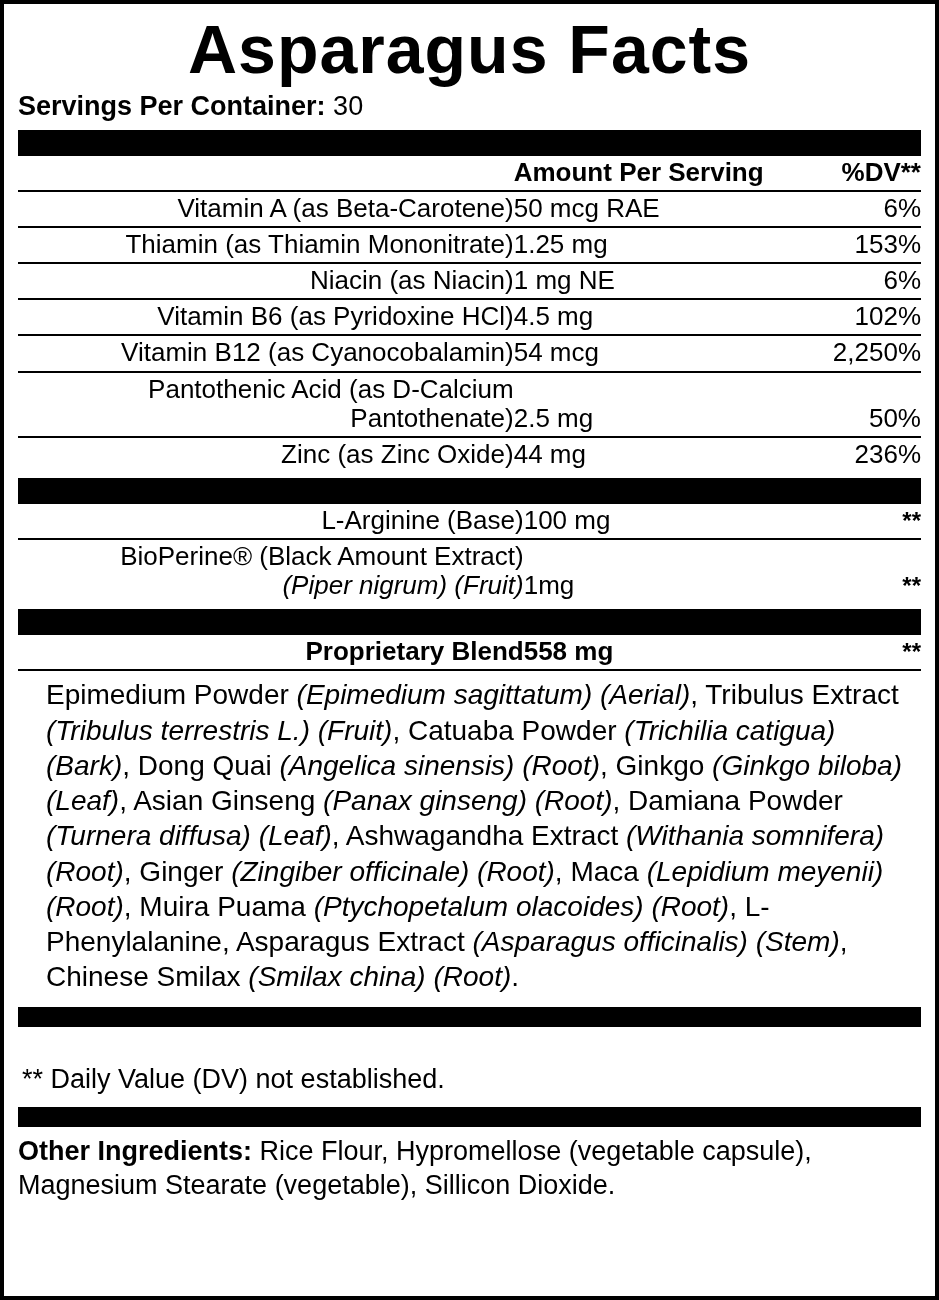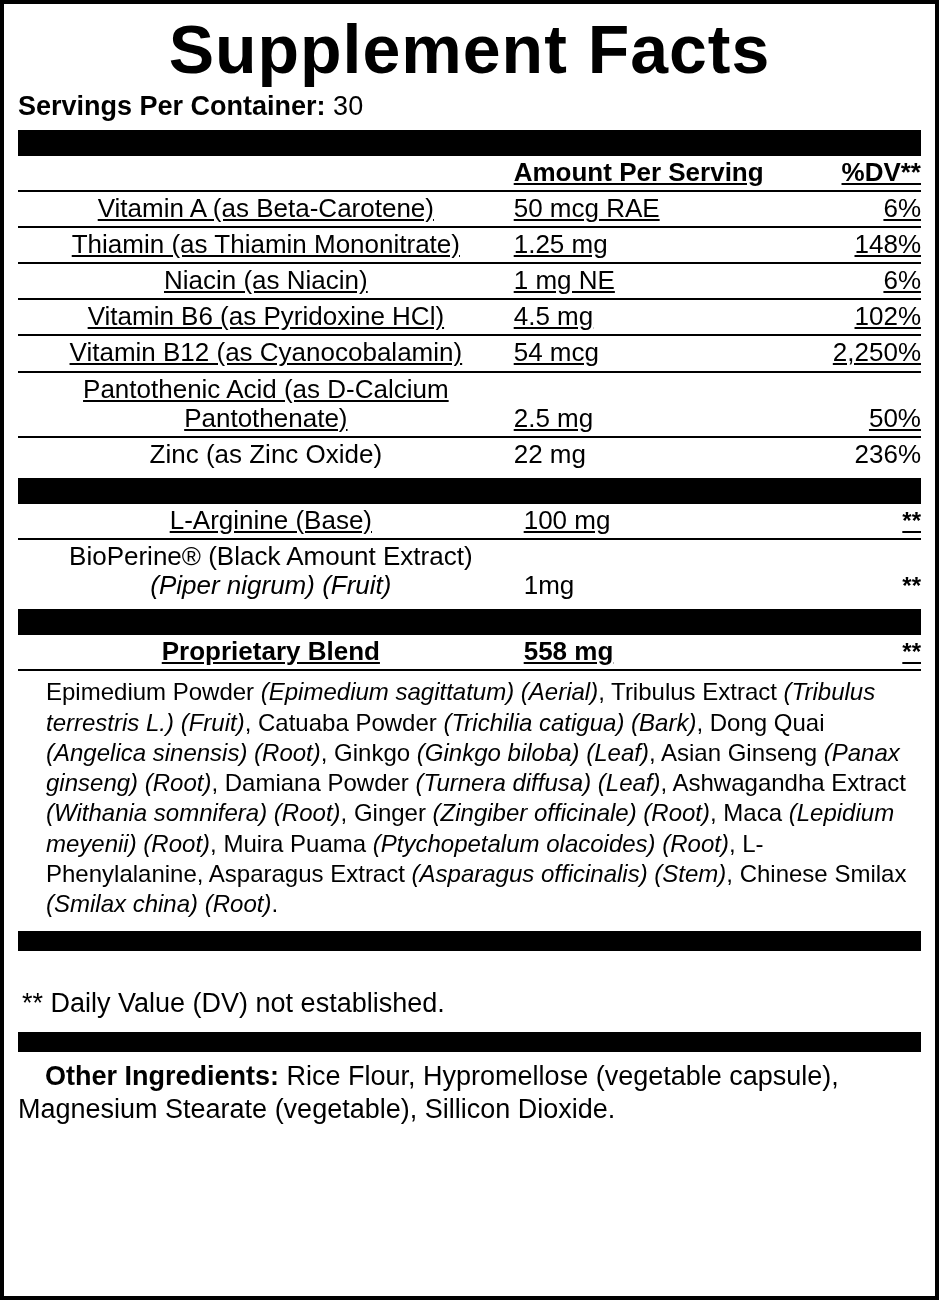--- a/index.html
+++ b/index.html
@@ -53,69 +53,68 @@
     border-collapse: collapse;
     font-size: 26px;
   }
   table.facts td {
     padding: 2px 0 3px 0;
     vertical-align: bottom;
     line-height: 1.12;
   }
   .rule-row td {
     border-bottom: 2px solid #000;
-    text-decoration: underline;
   }
   .hdr td {
     font-weight: bold;
     text-align: right;
     padding-bottom: 2px;
   }
-  .col-name { text-align: center; width: 56%; }
+  .col-name { text-align: right; width: 56%; }
   .col-amt  { text-align: left; width: 27%; white-space: nowrap; padding-right: 6px !important; }
   .col-dv   { text-align: right; width: 17%; white-space: nowrap; }
   .hdr .col-amt { padding-right: 6px !important; }
   .italic { font-style: italic; }
   .blend-name { font-weight: bold; }
   .blend-amt { font-weight: bold; }
   .dv-stars {
     font-weight: bold;
     vertical-align: top;
     font-size: 24px;
   }
   .blend-body {
-    font-size: 24px;
+    font-size: 28px;
     line-height: 1.26;
     padding: 6px 0 6px 28px;
     text-align: left;
   }
   .blend-body em { font-style: italic; }
   .footnote {
     font-size: 27px;
     padding: 8px 0 6px 4px;
     line-height: 1.2;
     margin-top: 28px;
   }
   .other {
     font-size: 27px;
     line-height: 1.24;
     padding: 8px 0 0 0;
   }
-  .other b { font-weight: bold; margin-left: 27px; }
+  .other b { font-weight: bold; }
   .two-line-name {
     line-height: 1.1;
   }
 </style>
 </head>
 <body>
 
 <div class="panel">
   <div class="inner">
 
-    <div class="title">Supplement Facts</div>
+    <div class="title">Asparagus Facts</div>
 
     <div class="serving-line">
       <b>Servings Per Container:</b>
       <span>30</span>
     </div>
 
     <div class="bar"></div>
 
     <table class="facts">
       <tbody>
@@ -126,21 +125,21 @@
       </tr>
 
       <tr class="rule-row">
         <td class="col-name">Vitamin A (as Beta-Carotene)</td>
         <td class="col-amt">50 mcg RAE</td>
         <td class="col-dv">6%</td>
       </tr>
       <tr class="rule-row">
         <td class="col-name">Thiamin (as Thiamin Mononitrate)</td>
         <td class="col-amt">1.25 mg</td>
-        <td class="col-dv">148%</td>
+        <td class="col-dv">153%</td>
       </tr>
       <tr class="rule-row">
         <td class="col-name">Niacin (as Niacin)</td>
         <td class="col-amt">1 mg NE</td>
         <td class="col-dv">6%</td>
       </tr>
       <tr class="rule-row">
         <td class="col-name">Vitamin B6 (as Pyridoxine HCl)</td>
         <td class="col-amt">4.5 mg</td>
         <td class="col-dv">102%</td>
@@ -150,21 +149,21 @@
         <td class="col-amt">54 mcg</td>
         <td class="col-dv">2,250%</td>
       </tr>
       <tr class="rule-row">
         <td class="col-name">Pantothenic Acid (as D-Calcium Pantothenate)</td>
         <td class="col-amt">2.5 mg</td>
         <td class="col-dv">50%</td>
       </tr>
       <tr>
         <td class="col-name">Zinc (as Zinc Oxide)</td>
-        <td class="col-amt">22 mg</td>
+        <td class="col-amt">44 mg</td>
         <td class="col-dv">236%</td>
       </tr>
     </tbody>
       </table>
 
     <div class="bar"></div>
 
     <table class="facts">
       <tbody>
           <tr class="rule-row">

